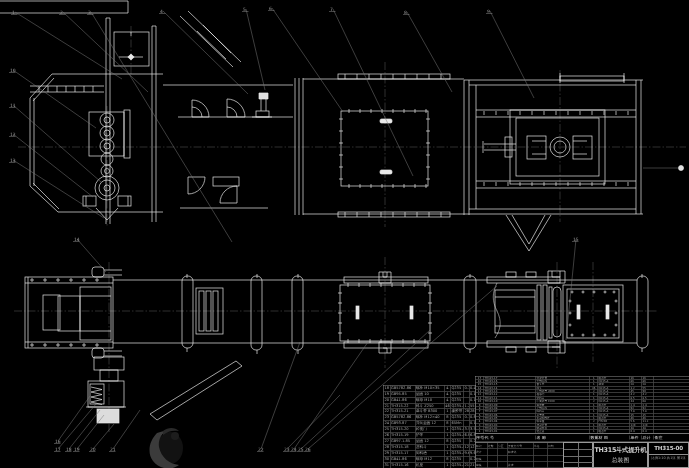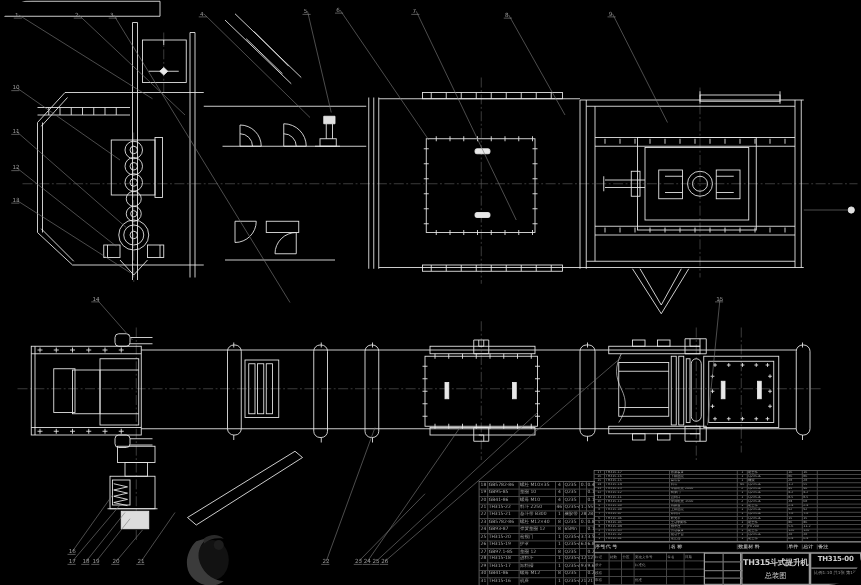--- a/index.html
+++ b/index.html
@@ -1,17 +1,17 @@
 <!DOCTYPE html>
 <html><head>
 <meta charset="utf-8">
 <style>
   html,body{margin:0;padding:0;background:#000;}
   #stage{position:relative;width:689px;height:468px;background:#000;overflow:hidden;
-         font-family:"DejaVu Sans",sans-serif;border-radius:26px;}
+         font-family:"DejaVu Sans",sans-serif;}
   svg{position:absolute;left:0;top:0;}
   .abs{position:absolute;}
   .scale2{transform:scale(.5);transform-origin:0 0;}
   
   .bom{border:1px solid #8f8f8f;color:#a6a6a6;background:transparent;}
   .trow{display:flex;border-bottom:1px solid #6e6e6e;box-sizing:border-box;}
   .tcell{border-right:1px solid #6e6e6e;box-sizing:border-box;overflow:hidden;
          white-space:nowrap;padding:0 1px;line-height:1.05;}
   .bomL .trow{height:11.85px;font-size:7.2px;}
   .bomL .c0{width:14px;text-align:center}.bomL .c1{width:50px}.bomL .c2{width:58px}

